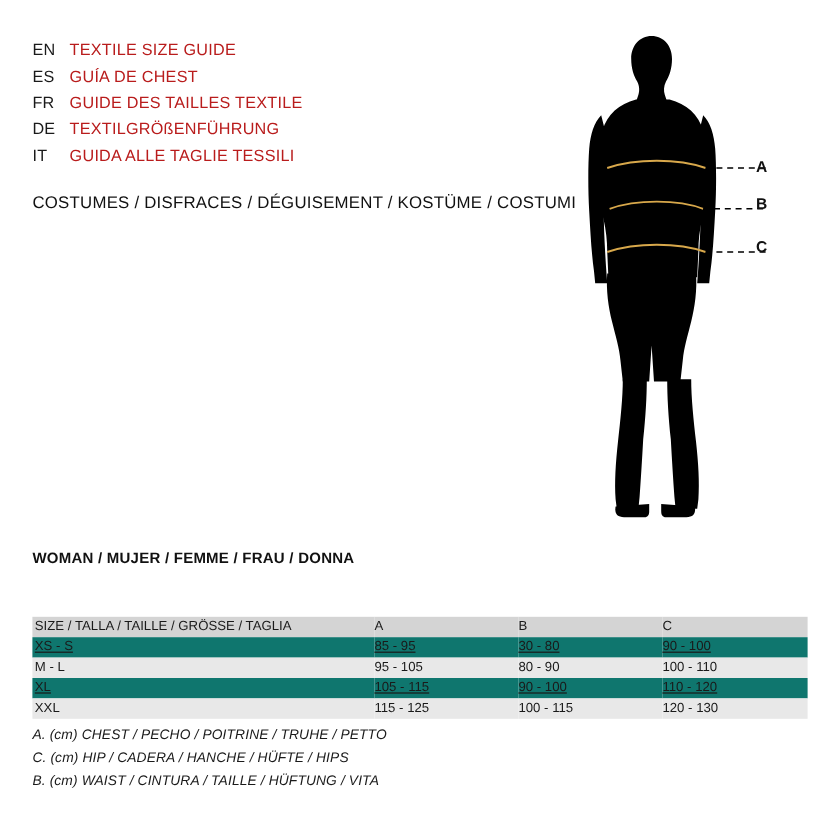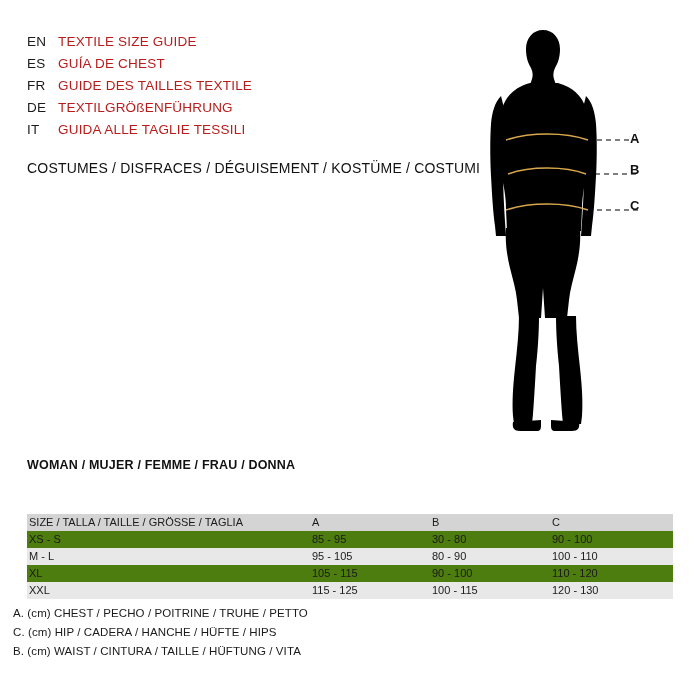--- a/index.html
+++ b/index.html
@@ -93,37 +93,38 @@
   }
   .size-table th, .size-table td {
     padding: 0;
     height: 17px;
     line-height: 17px;
     font-weight: normal;
     text-align: left;
     color: #1a1a1a;
   }
   .size-table thead tr { background: #d4d4d4; }
-  .size-table tbody tr.odd { background: #4d7c0f; }
+  .size-table tbody tr.odd { background: #0f766e; text-decoration: underline; }
   .size-table tbody tr.even { background: #e8e8e8; }
 
   .col-size { width: 285px; padding-left: 2px !important; }
   .col-a { width: 120px; }
   .col-b { width: 120px; }
   .col-c { width: 121px; }
 
   .size-table thead th.col-a,
   .size-table thead th.col-b,
   .size-table thead th.col-c { text-align: left; }
 
   
   .legend {
     position: absolute;
-    left: 13px;
+    left: 27px;
     top: 604px;
+    font-style: italic;
   }
   .legend-row {
     font-size: 11.5px;
     height: 19px;
     line-height: 19px;
     color: #1a1a1a;
     letter-spacing: 0.1px;
   }
 </style>
 </head>

